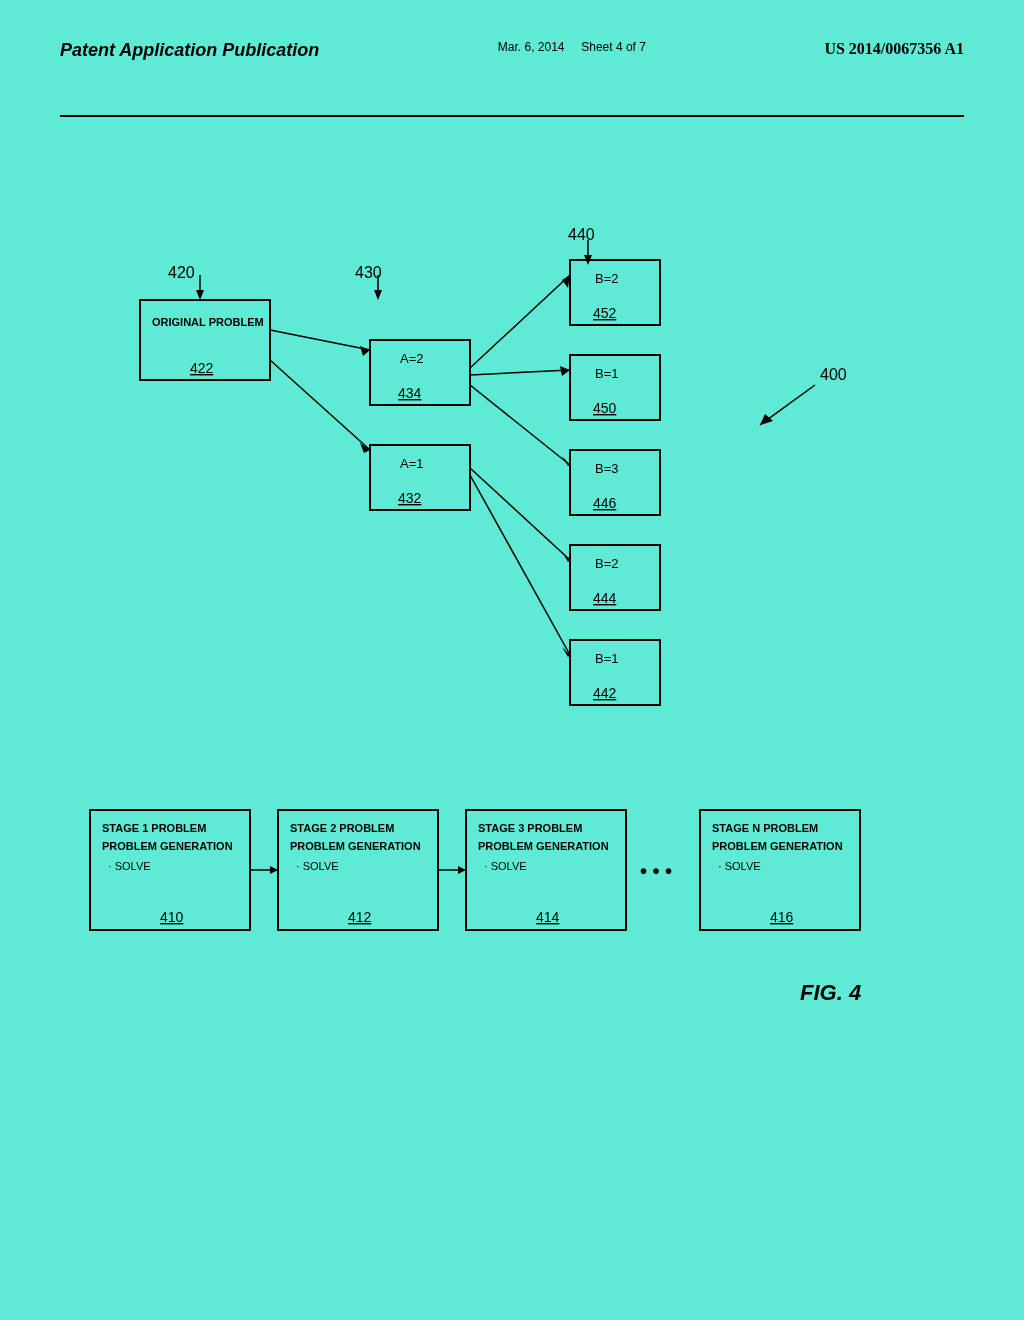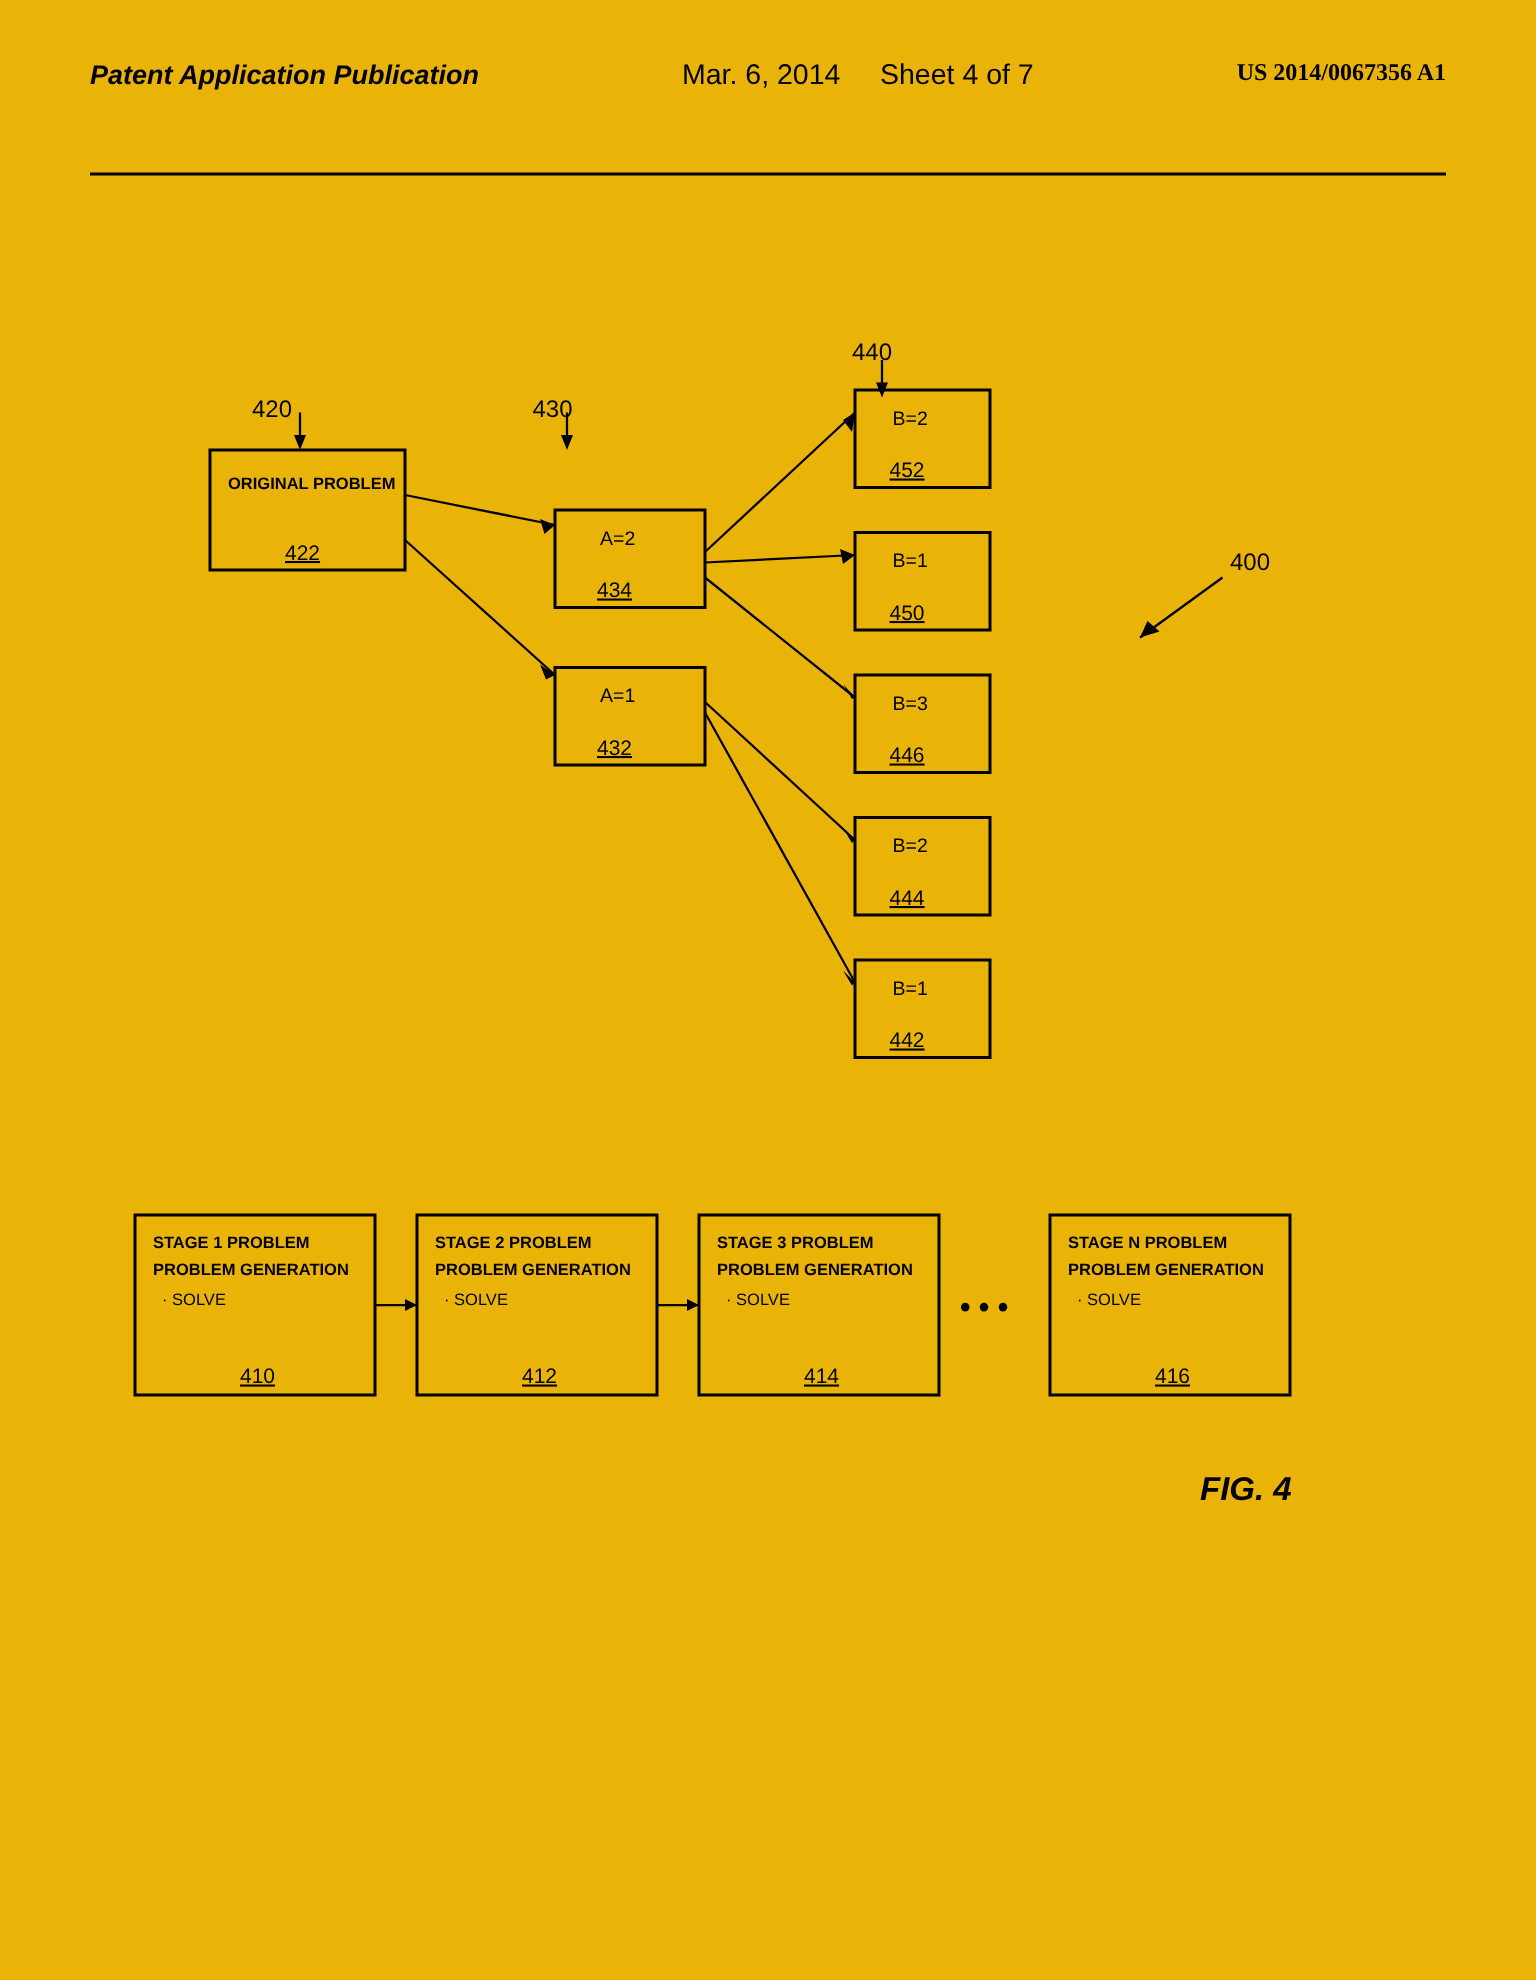--- a/index.html
+++ b/index.html
@@ -7,41 +7,41 @@
       background: #fff;
       font-family: Arial, sans-serif;
       width: 1024px;
       height: 1320px;
       overflow: hidden;
       position: relative;
     }
     .page {
       width: 1024px;
       height: 1320px;
-      background: #eab308;
+      background: #5eead4;
       position: relative;
     }
     
     .header {
       position: absolute;
       top: 40px;
       left: 0;
       right: 0;
       display: flex;
       justify-content: space-between;
       align-items: flex-start;
       padding: 0 60px;
     }
     .header-left {
       font-size: 18px;
       font-weight: bold;
       font-style: italic;
     }
     .header-center {
-      font-size: 19px;
+      font-size: 12px;
       text-align: center;
     }
     .header-right {
       font-size: 16px;
       font-weight: bold;
       font-family: Liberation Serif, serif;
     }
     
     .header-line {
       position: absolute;

